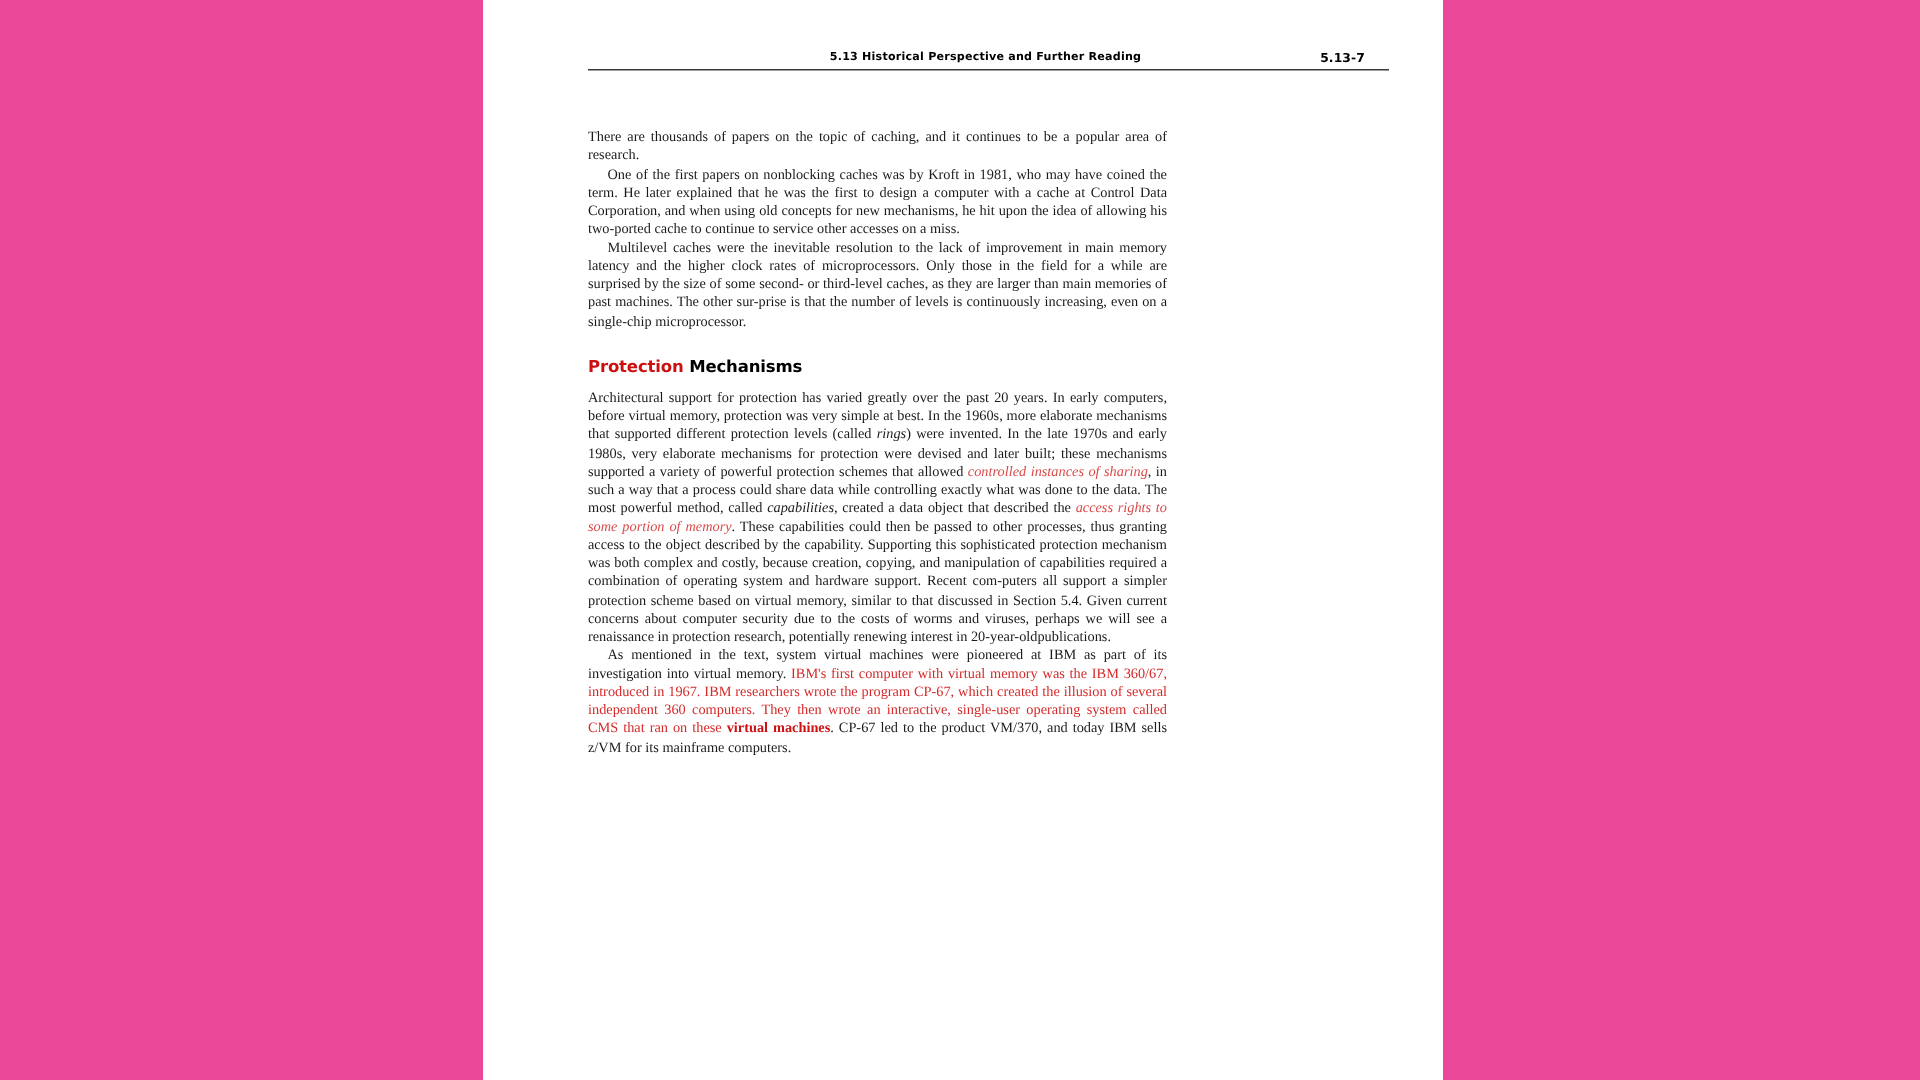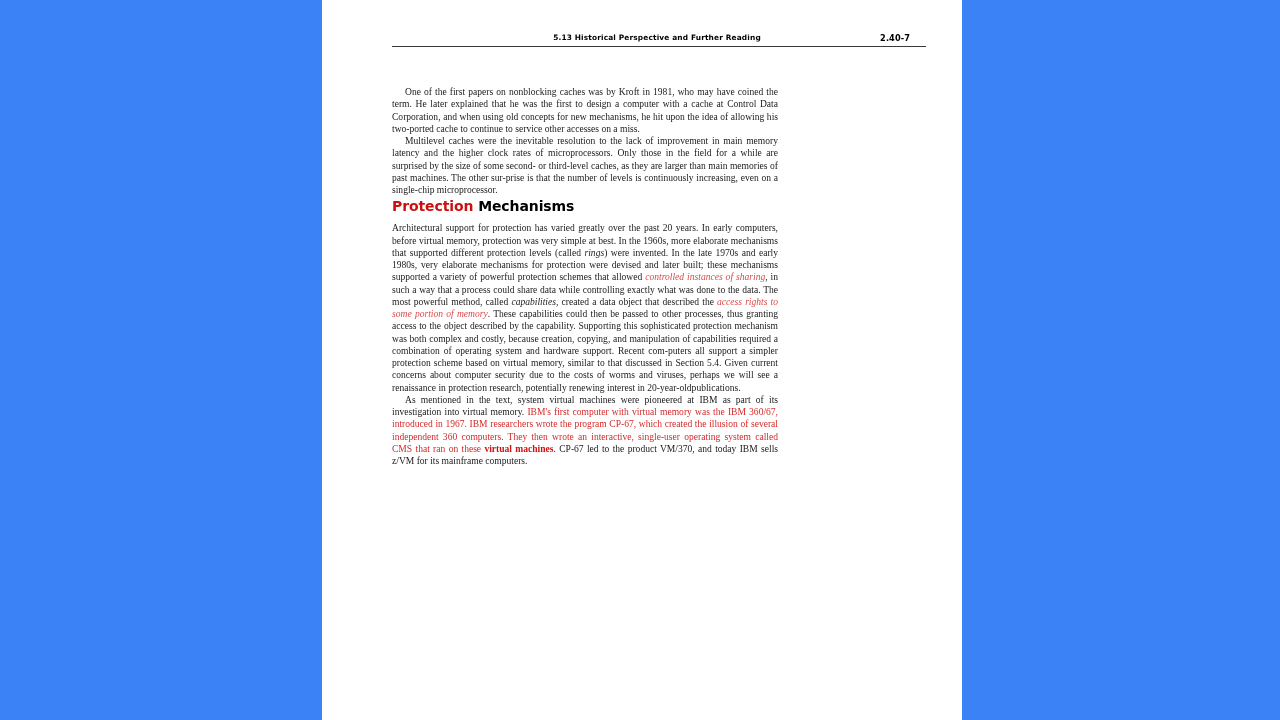--- a/index.html
+++ b/index.html
@@ -11,21 +11,21 @@
     height: 720px;
     overflow: hidden;
   }
   body {
     font-family: "Liberation Serif", serif;
   }
   #viewport {
     position: relative;
     width: 1280px;
     height: 720px;
-    background: #3b82f6;
+    background: #ec4899;
   }
   #page {
     position: absolute;
     left: 322px;
     top: 0;
     width: 640px;
     height: 720px;
     background: #ffffff;
   }
   #page-inner {
@@ -89,24 +89,24 @@
     text-align: justify;
     text-justify: inter-word;
     -webkit-hyphens: none;
     hyphens: none;
   }
   p.indent {
     text-indent: 13px;
     font-family: Liberation Serif, serif;
   }
   .sec-head {
-    margin: 4px 0 9px 0;
+    margin: 17px 0 9px 0;
     font-family: "DejaVu Sans", sans-serif;
     font-weight: bold;
-    font-size: 14px;
+    font-size: 11px;
     letter-spacing: -0.1px;
     line-height: 13px;
     color: #000000;
   }
   .sec-head .hl {
     color: #cc1010;
   }
   .em { font-style: italic; }
   .redtext { color: #d94a4a; font-style: italic; }
   .redtext-strong { color: #d42a2a; margin-top: 20px; }
@@ -115,26 +115,27 @@
 </head>
 <body>
 
 <div id="viewport">
 
   <div id="page">
     <div id="page-inner">
 
       <div class="header-row">
         <span class="header-title">5.13 Historical Perspective and Further  Reading</span>
-        <span class="header-pageno">2.40-7</span>
+        <span class="header-pageno">5.13-7</span>
       </div>
       <div class="header-rule"></div>
 
       <div class="column">
 
+        <p class="body">There are thousands of papers on the topic of caching, and it continues to be a popular area of research.</p>
 
         <p class="body indent">One of the first papers on nonblocking caches was by Kroft in 1981, who may have coined the term. He later explained that he was the first to design a computer with a cache at Control Data Corporation, and when using old concepts for new mechanisms, he hit upon the idea of allowing his two-ported cache to continue to service other accesses on a miss.</p>
 
         <p class="body indent">Multilevel caches were the inevitable resolution to the lack of improvement in main memory latency and the higher clock rates of microprocessors. Only those in the field for a while are surprised by the size of some second- or third-level caches, as they are larger than main memories of past machines. The other sur-prise is that the number of levels is continuously increasing, even on a single-chip microprocessor.</p>
 
         <h2 class="sec-head">
           <span class="hl">Protection</span><span> Mechanisms</span>
         </h2>
 
         <p class="body"><span>Architectural support for protection has varied greatly over the past 20 years. In early computers, before virtual memory, protection was very simple at best. In the 1960s, more elaborate mechanisms that supported different protection levels (called </span><span class="em">rings</span><span>) were invented. In the late 1970s and early 1980s, very elaborate mechanisms for protection were devised and later built; these mechanisms supported a variety of powerful protection schemes that allowed </span><span class="redtext">controlled instances of sharing</span><span>, in such a way that a process could share data while controlling exactly what was done to the data. The most powerful method, called </span><span class="em">capabilities</span><span>, created a data object that described the </span><span class="redtext">access rights to some portion of memory</span><span>. These capabilities could then be passed to other processes, thus granting access to the object described by the capability. Supporting this sophisticated protection mechanism was both complex and costly, because creation, copying, and manipulation of capabilities required a combination of operating system and hardware support. Recent com-puters all support a simpler protection scheme based on virtual memory, similar to that discussed in Section 5.4. Given current concerns about computer security due to the costs of worms and viruses, perhaps we will see a renaissance in protection research, potentially renewing interest in 20-year-oldpublications.</span></p>

